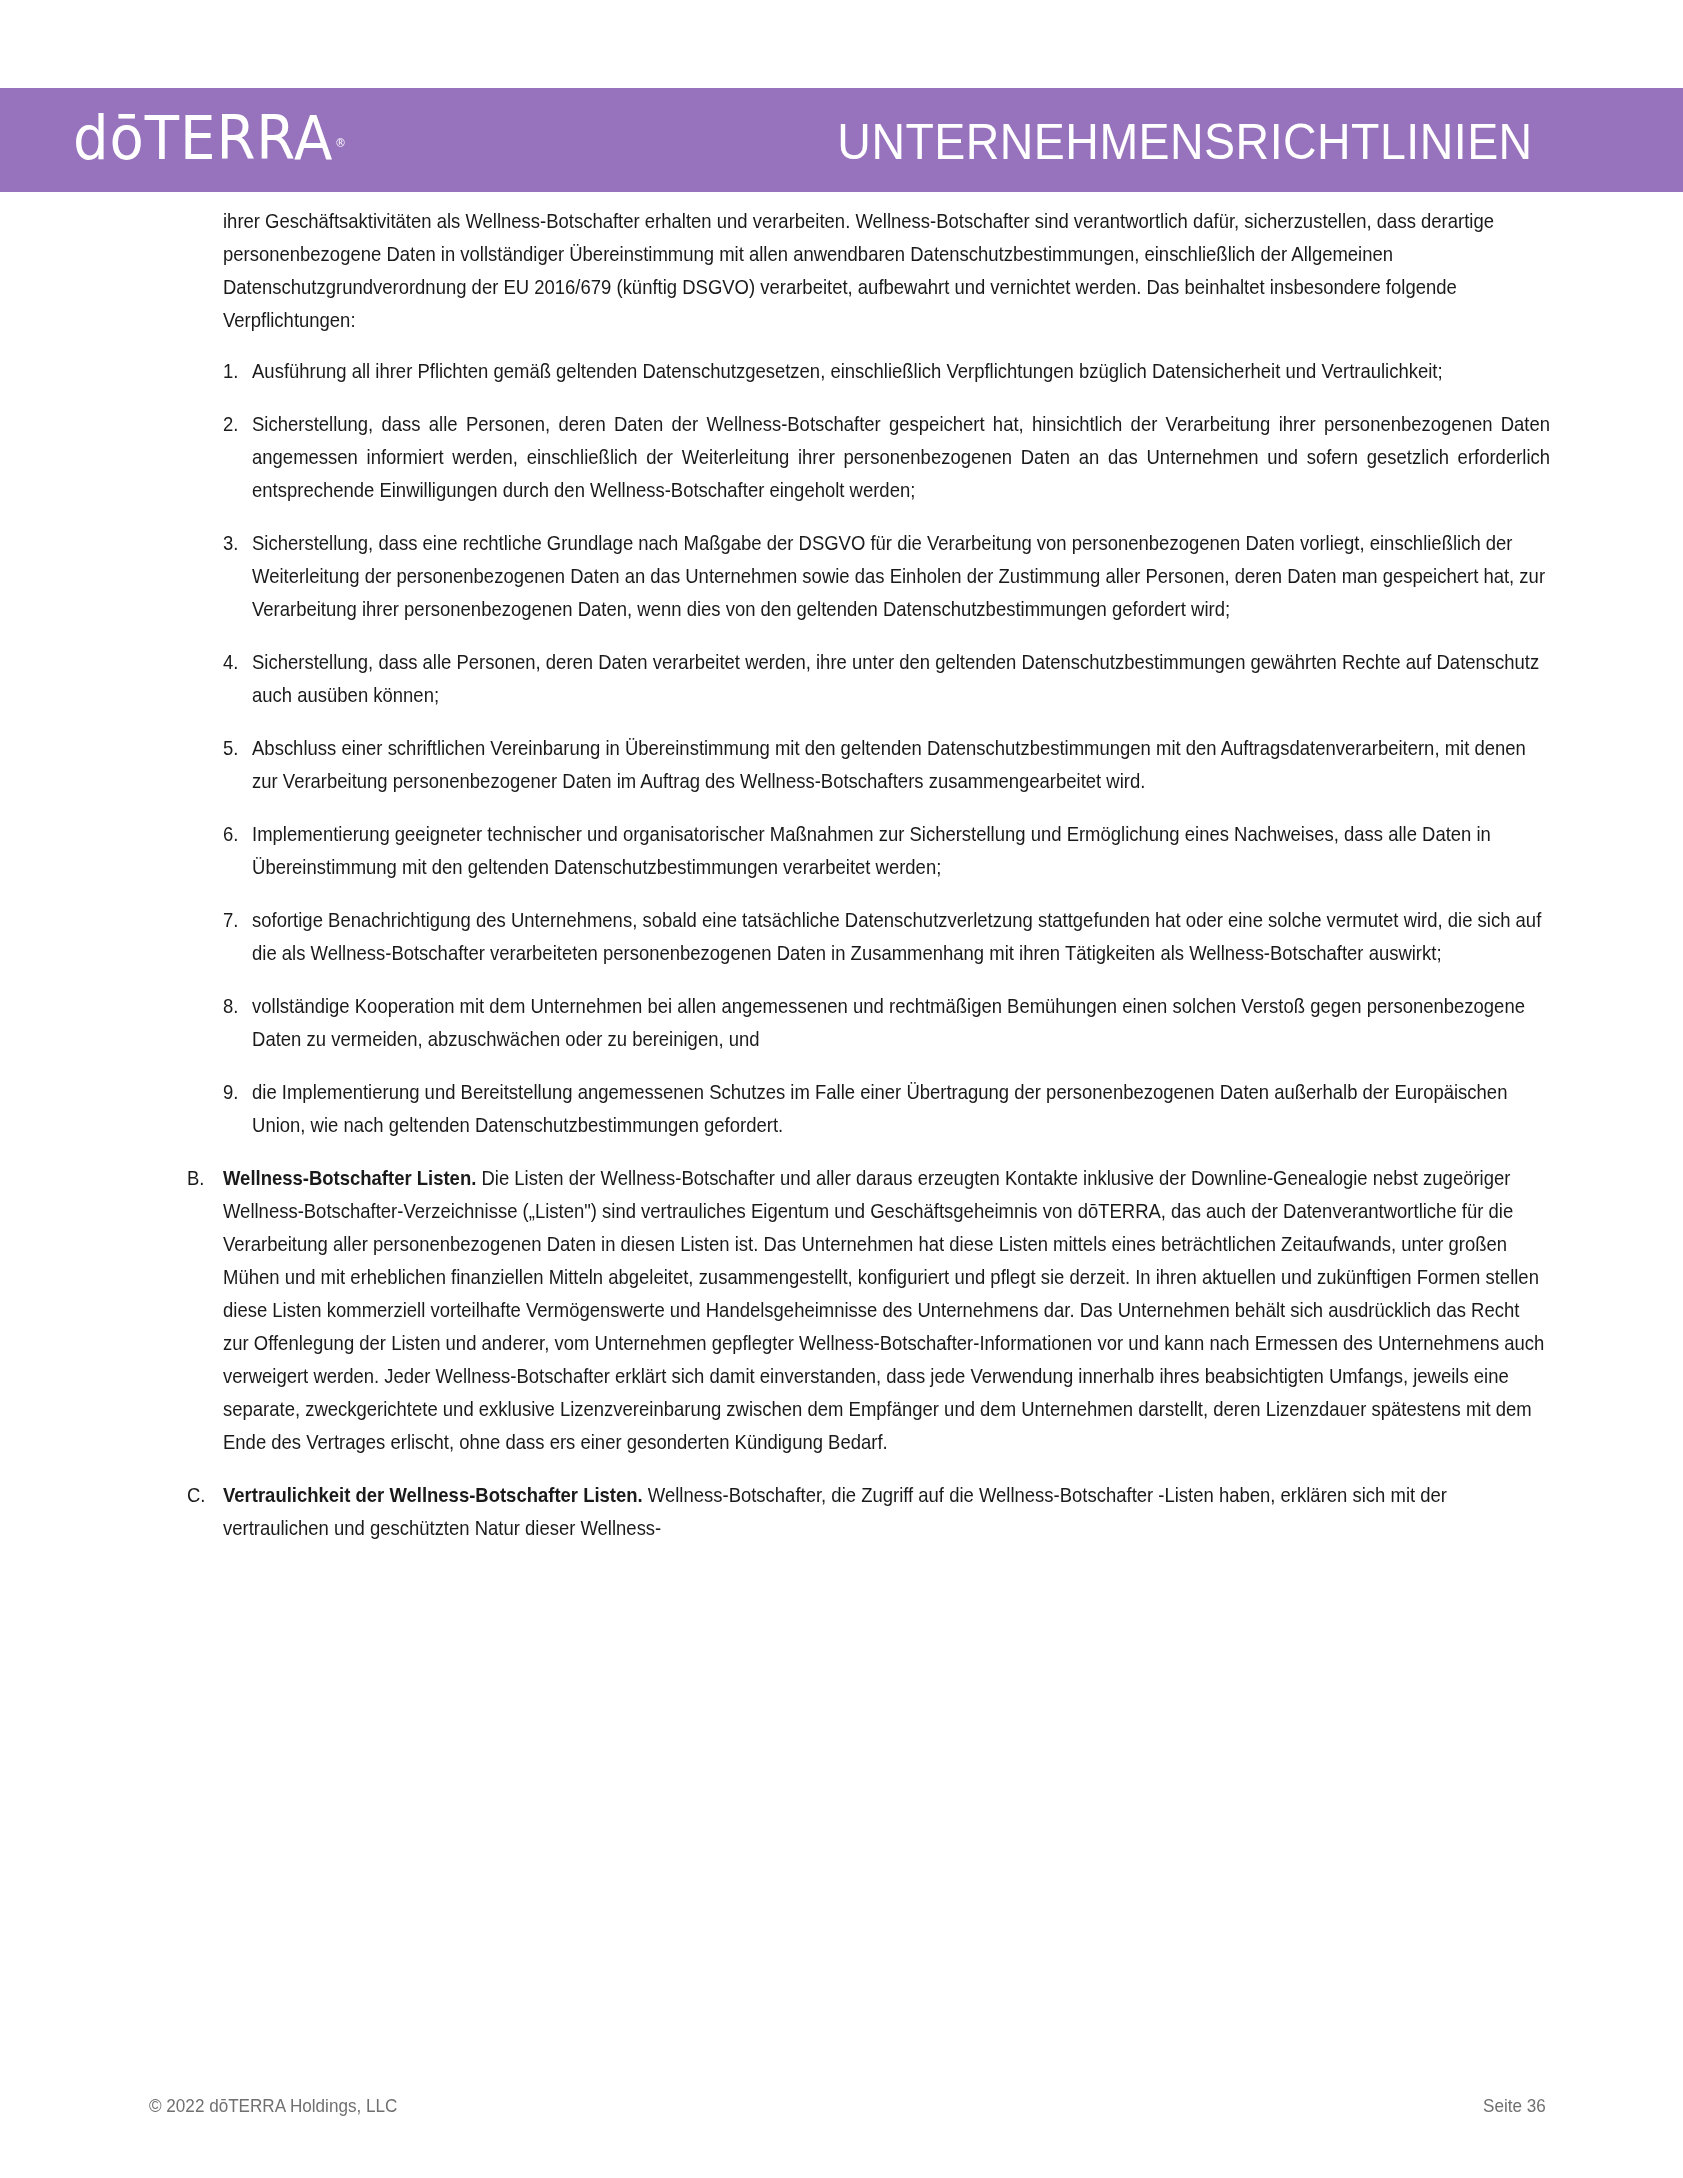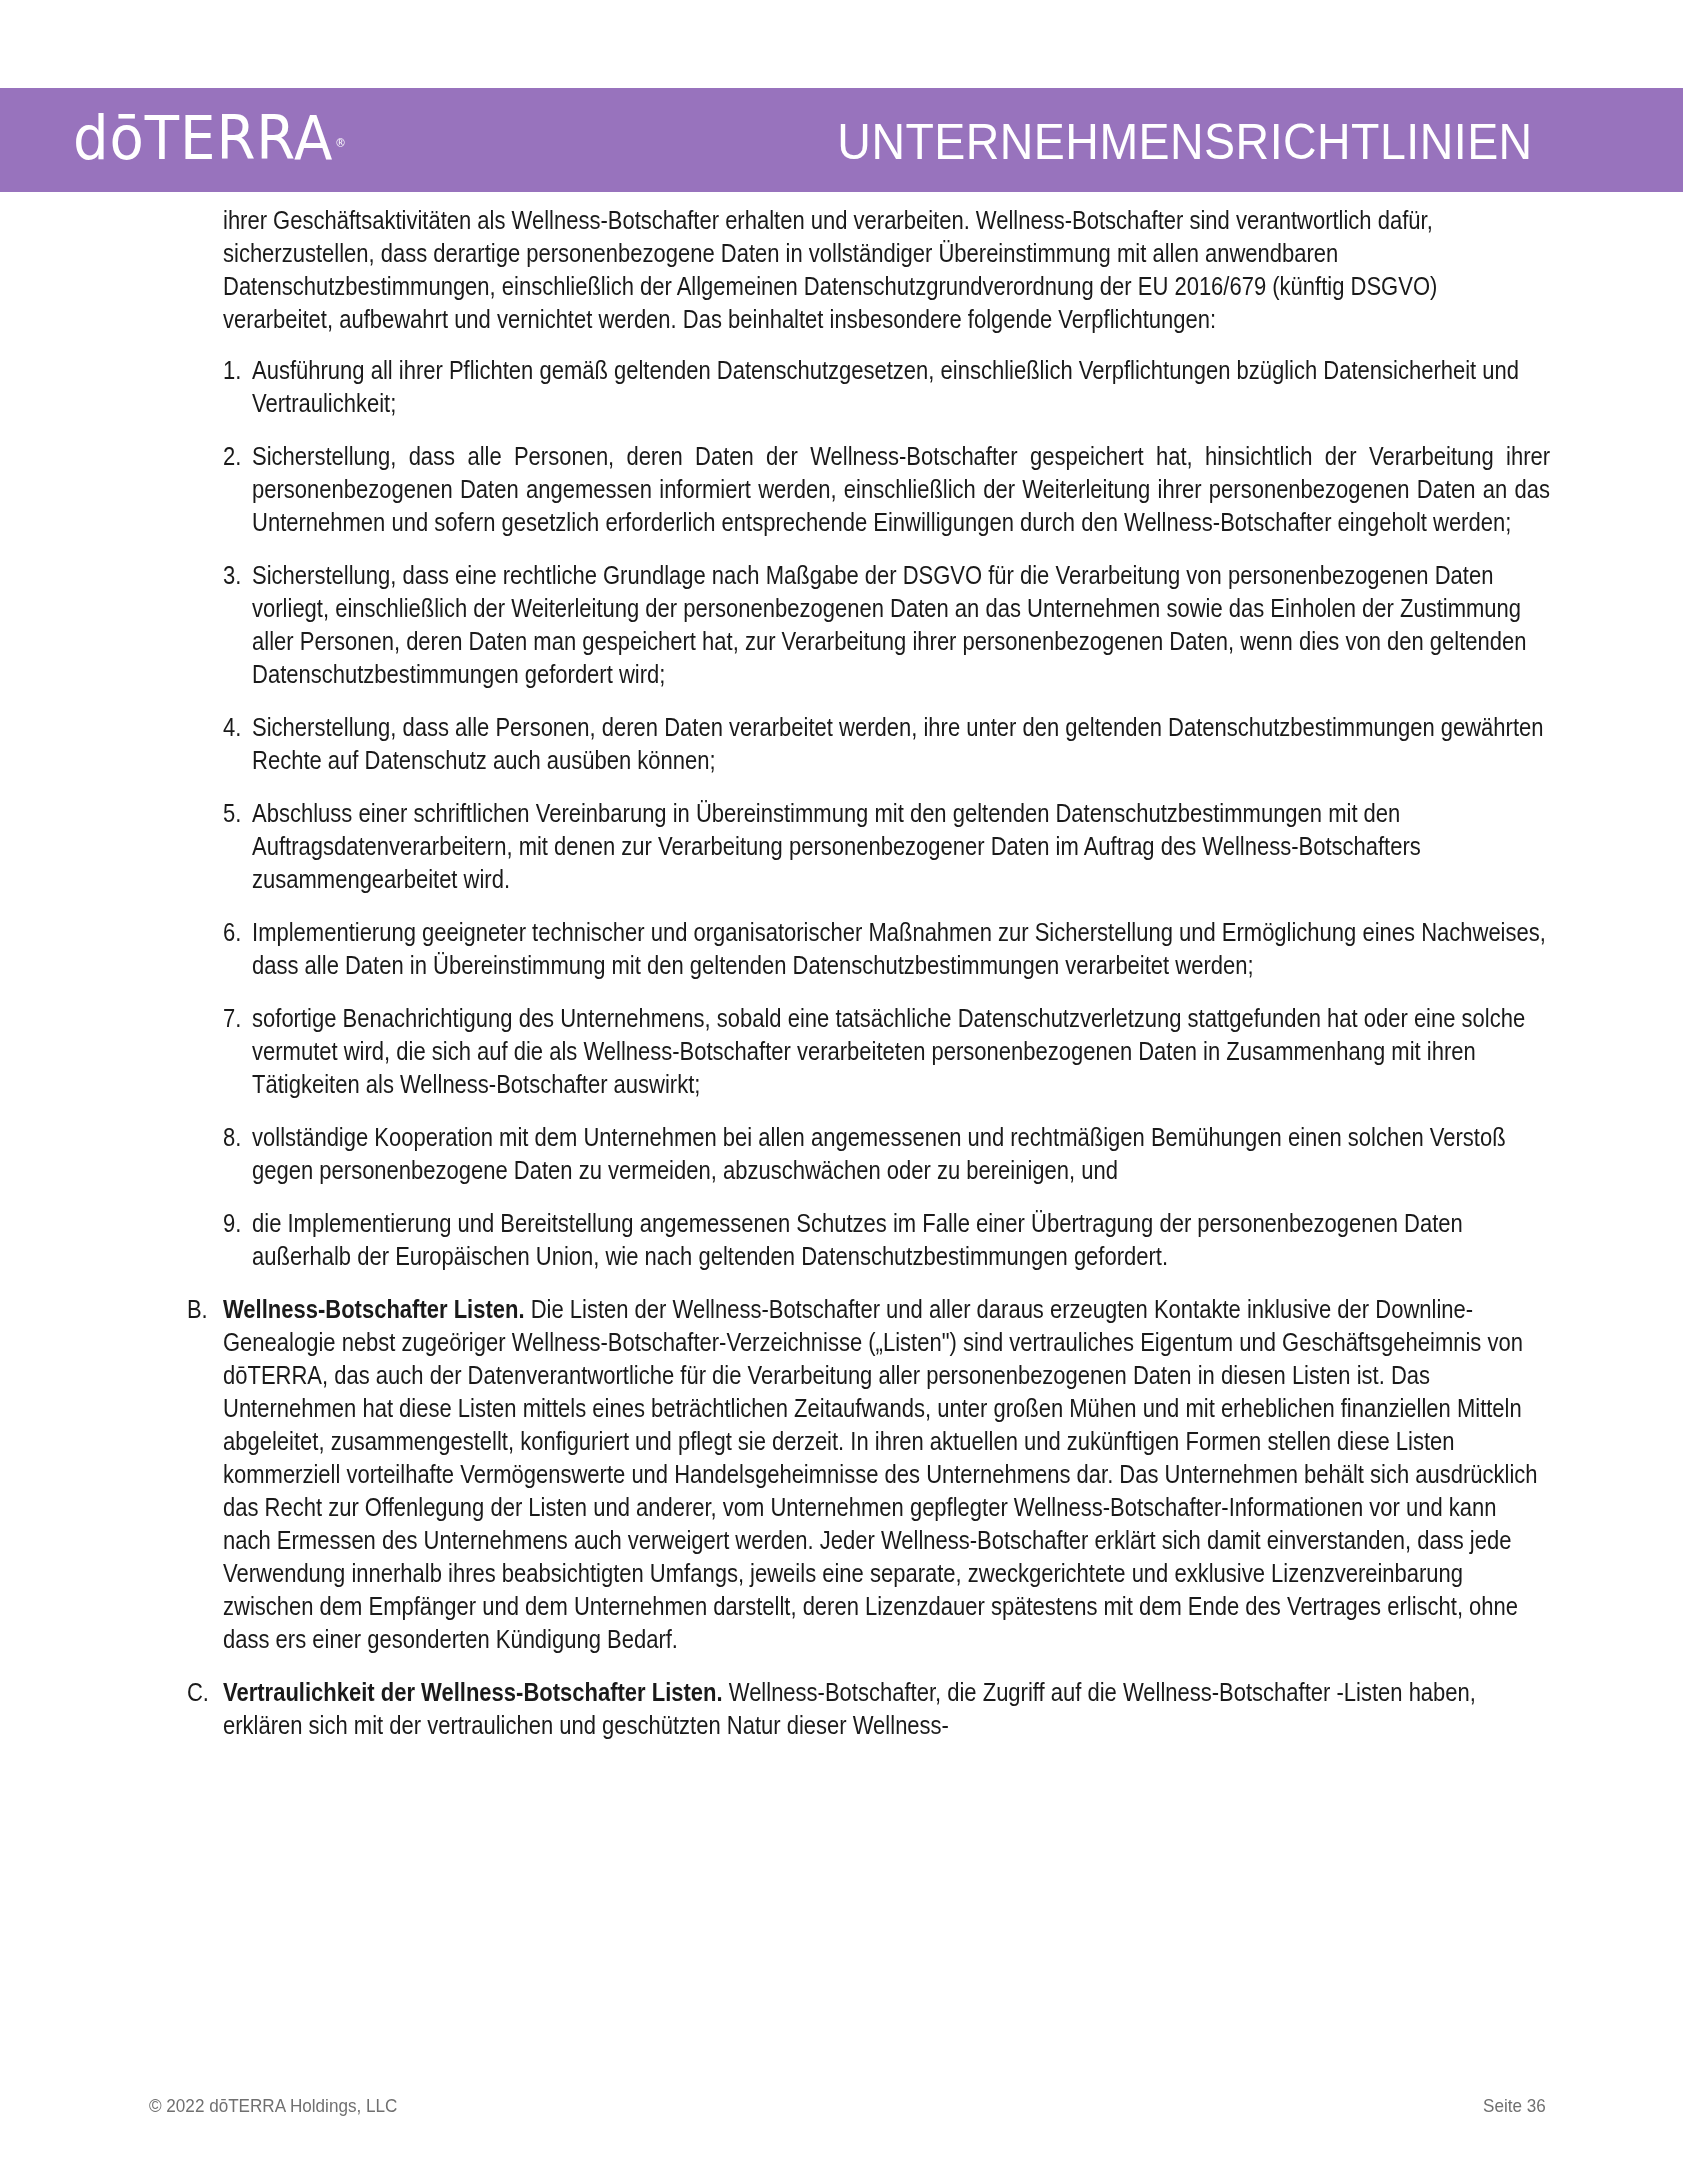--- a/index.html
+++ b/index.html
@@ -4,21 +4,21 @@
 <style>
   html, body { margin: 0; padding: 0; background: #ffffff; }
   body { width: 1683px; height: 2178px; position: relative; overflow: hidden;
          font-family: "Liberation Sans Narrow", "Liberation Sans", sans-serif; color: #1a1a1a; }
   .header-band { position: absolute; left: 0; top: 88px; width: 1683px; height: 104px; background: #9873bd; }
   .logo { position: absolute; left: 73px; top: 103px; font-family: "DejaVu Sans", sans-serif;
           font-size: 61px; color: #ffffff; letter-spacing: 1px; line-height: 69px; transform: scaleX(0.92); transform-origin: left center; }
   .logo sup { font-size: 12px; vertical-align: top; position: relative; top: 6px; margin-left: 2px; }
   .title { position: absolute; right: 150px; top: 113px; font-family: "Liberation Sans", sans-serif;
            font-size: 50px; color: #ffffff; line-height: 59px; letter-spacing: 0.5px; transform: scaleX(0.93); transform-origin: right center; }
-  .content { position: absolute; left: 223px; top: 204px; width: 1327px; font-size: 25px; line-height: 33px; }
+  .content { position: absolute; left: 223px; top: 204px; width: 1327px; font-size: 21px; line-height: 33px; }
   .narrow { display: block; transform: scaleX(0.88); transform-origin: left top; width: 1508px; }
   p { margin: 0; }
   .intro { margin-bottom: 18px; }
   ol.items { list-style: none; margin: 0; padding: 0; }
   ol.items li { position: relative; padding-left: 33px; margin-bottom: 20px; }
   ol.items li .num { position: absolute; left: 0; top: 0; }
   .just { text-align: justify; }
   .section { position: relative; margin-bottom: 20px; }
   .section .letter { position: absolute; left: -41px; top: 0; }
   .section b { font-weight: bold; }

